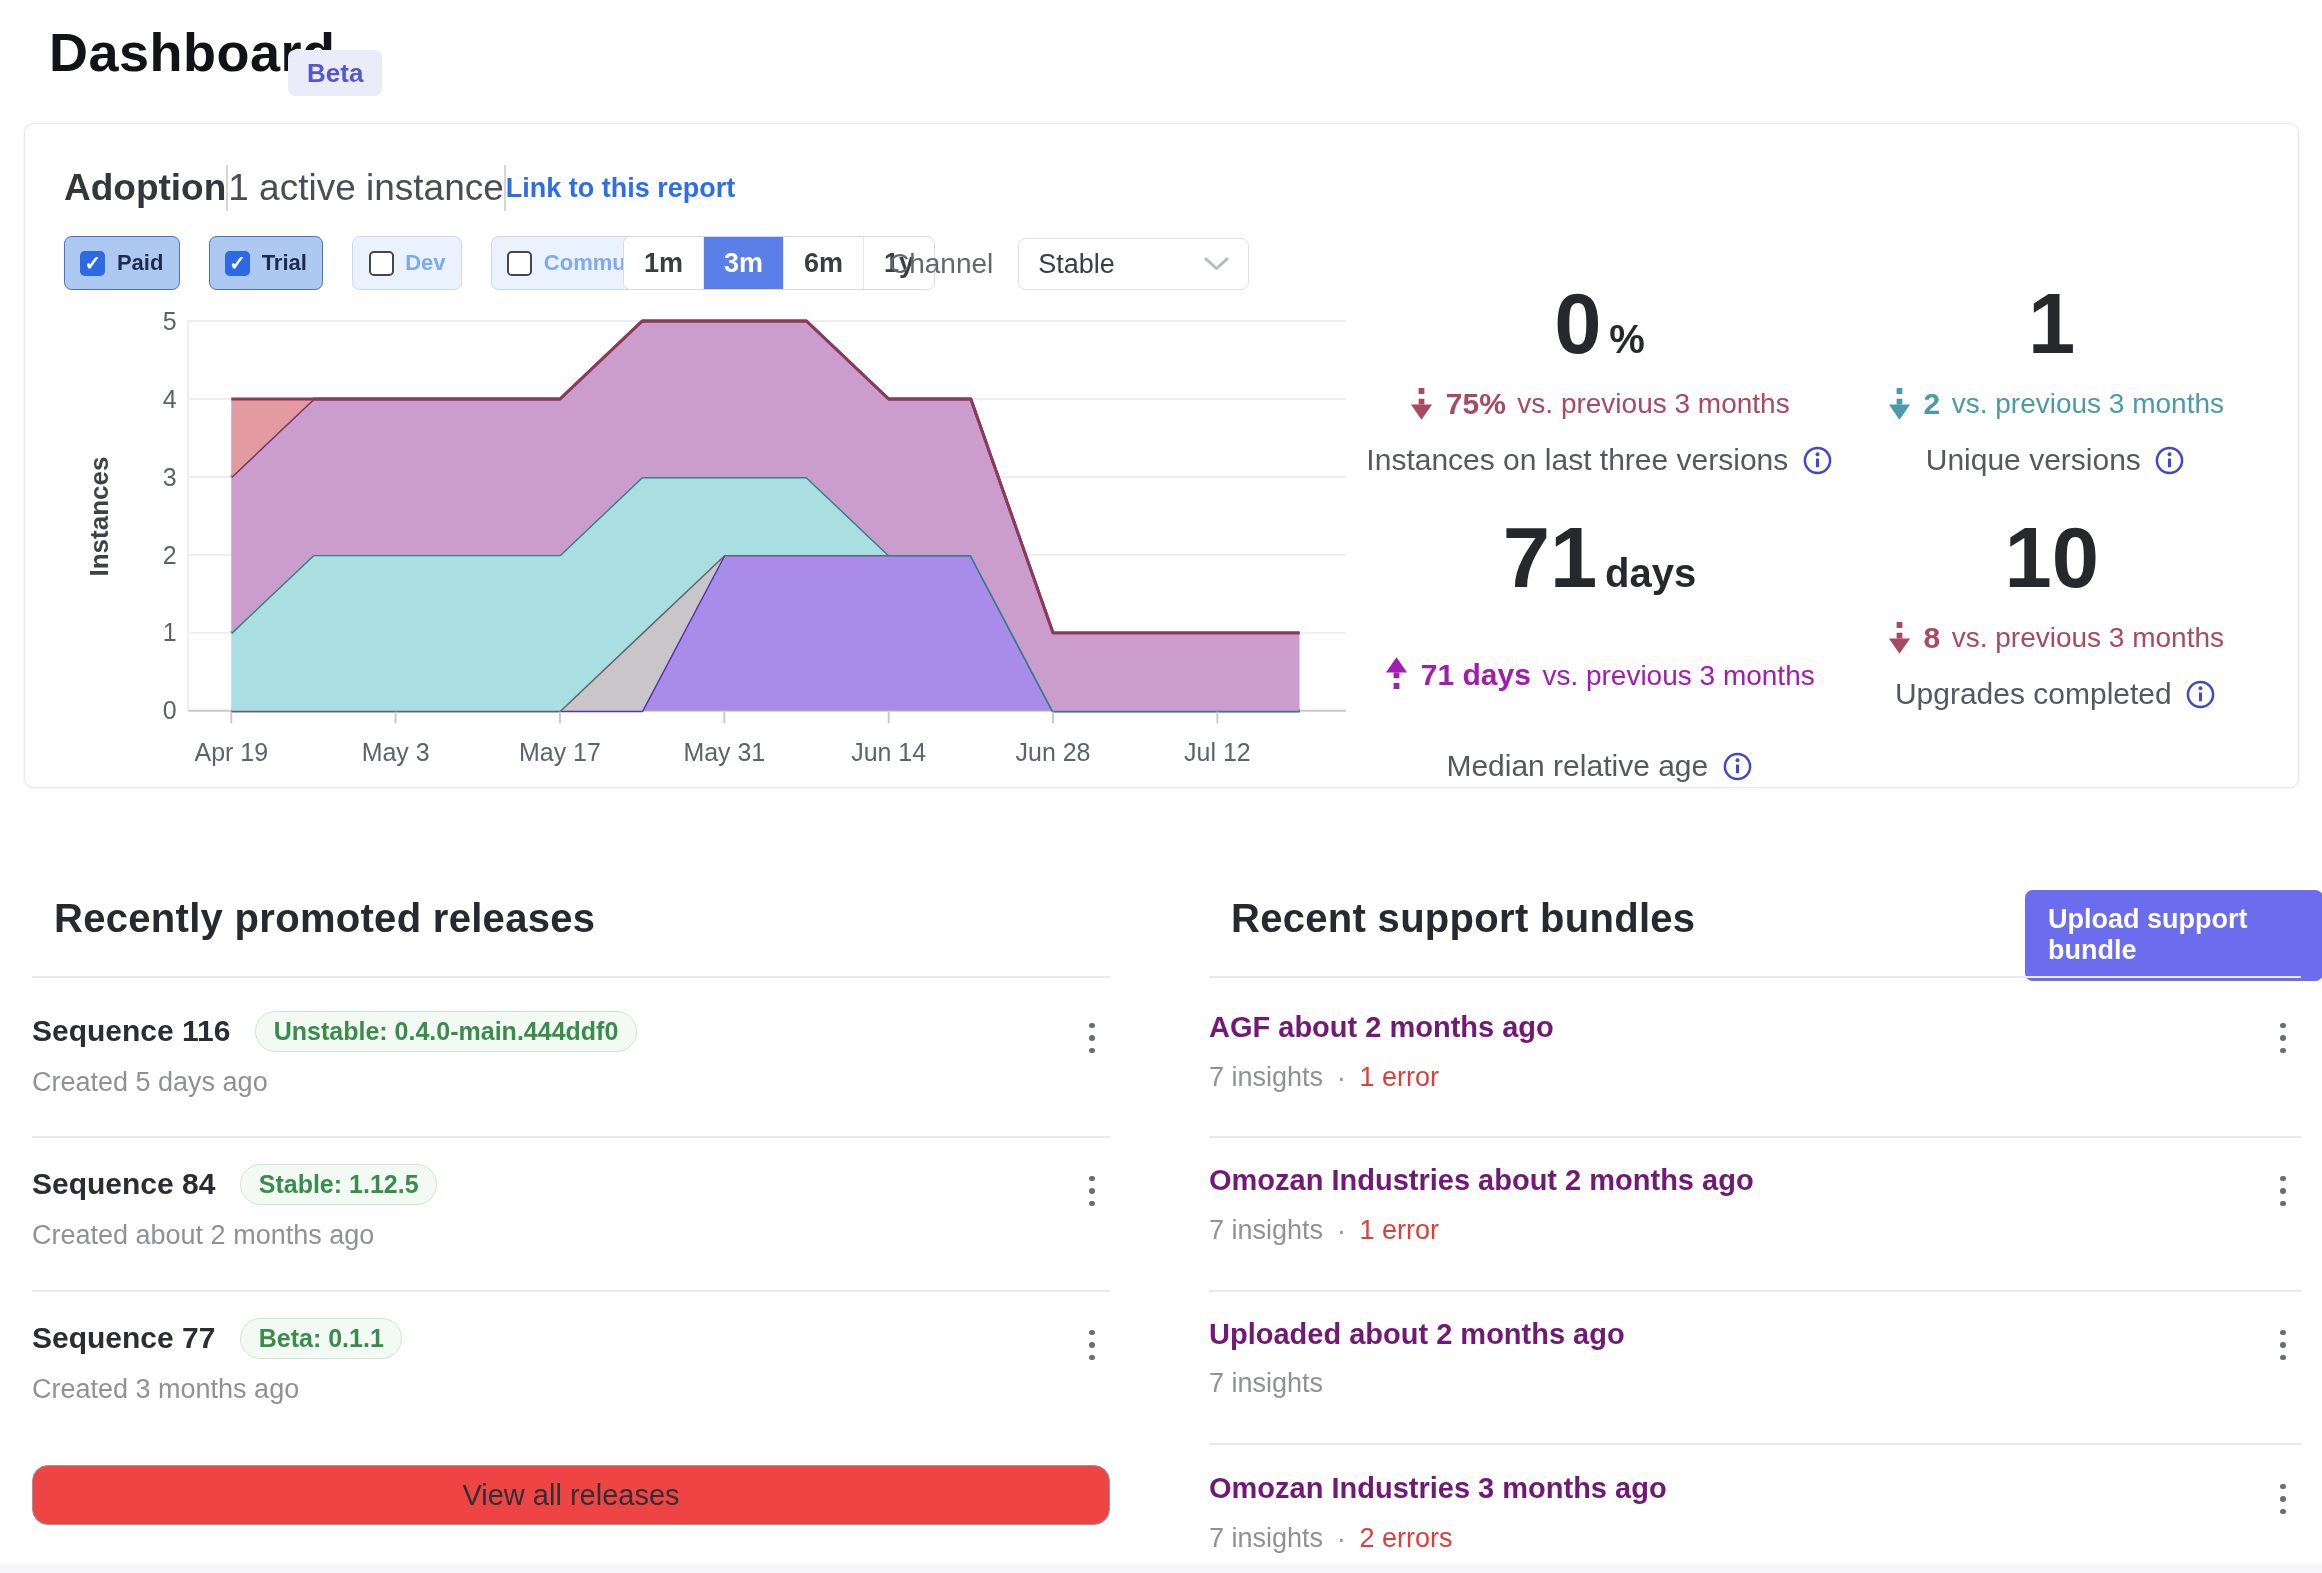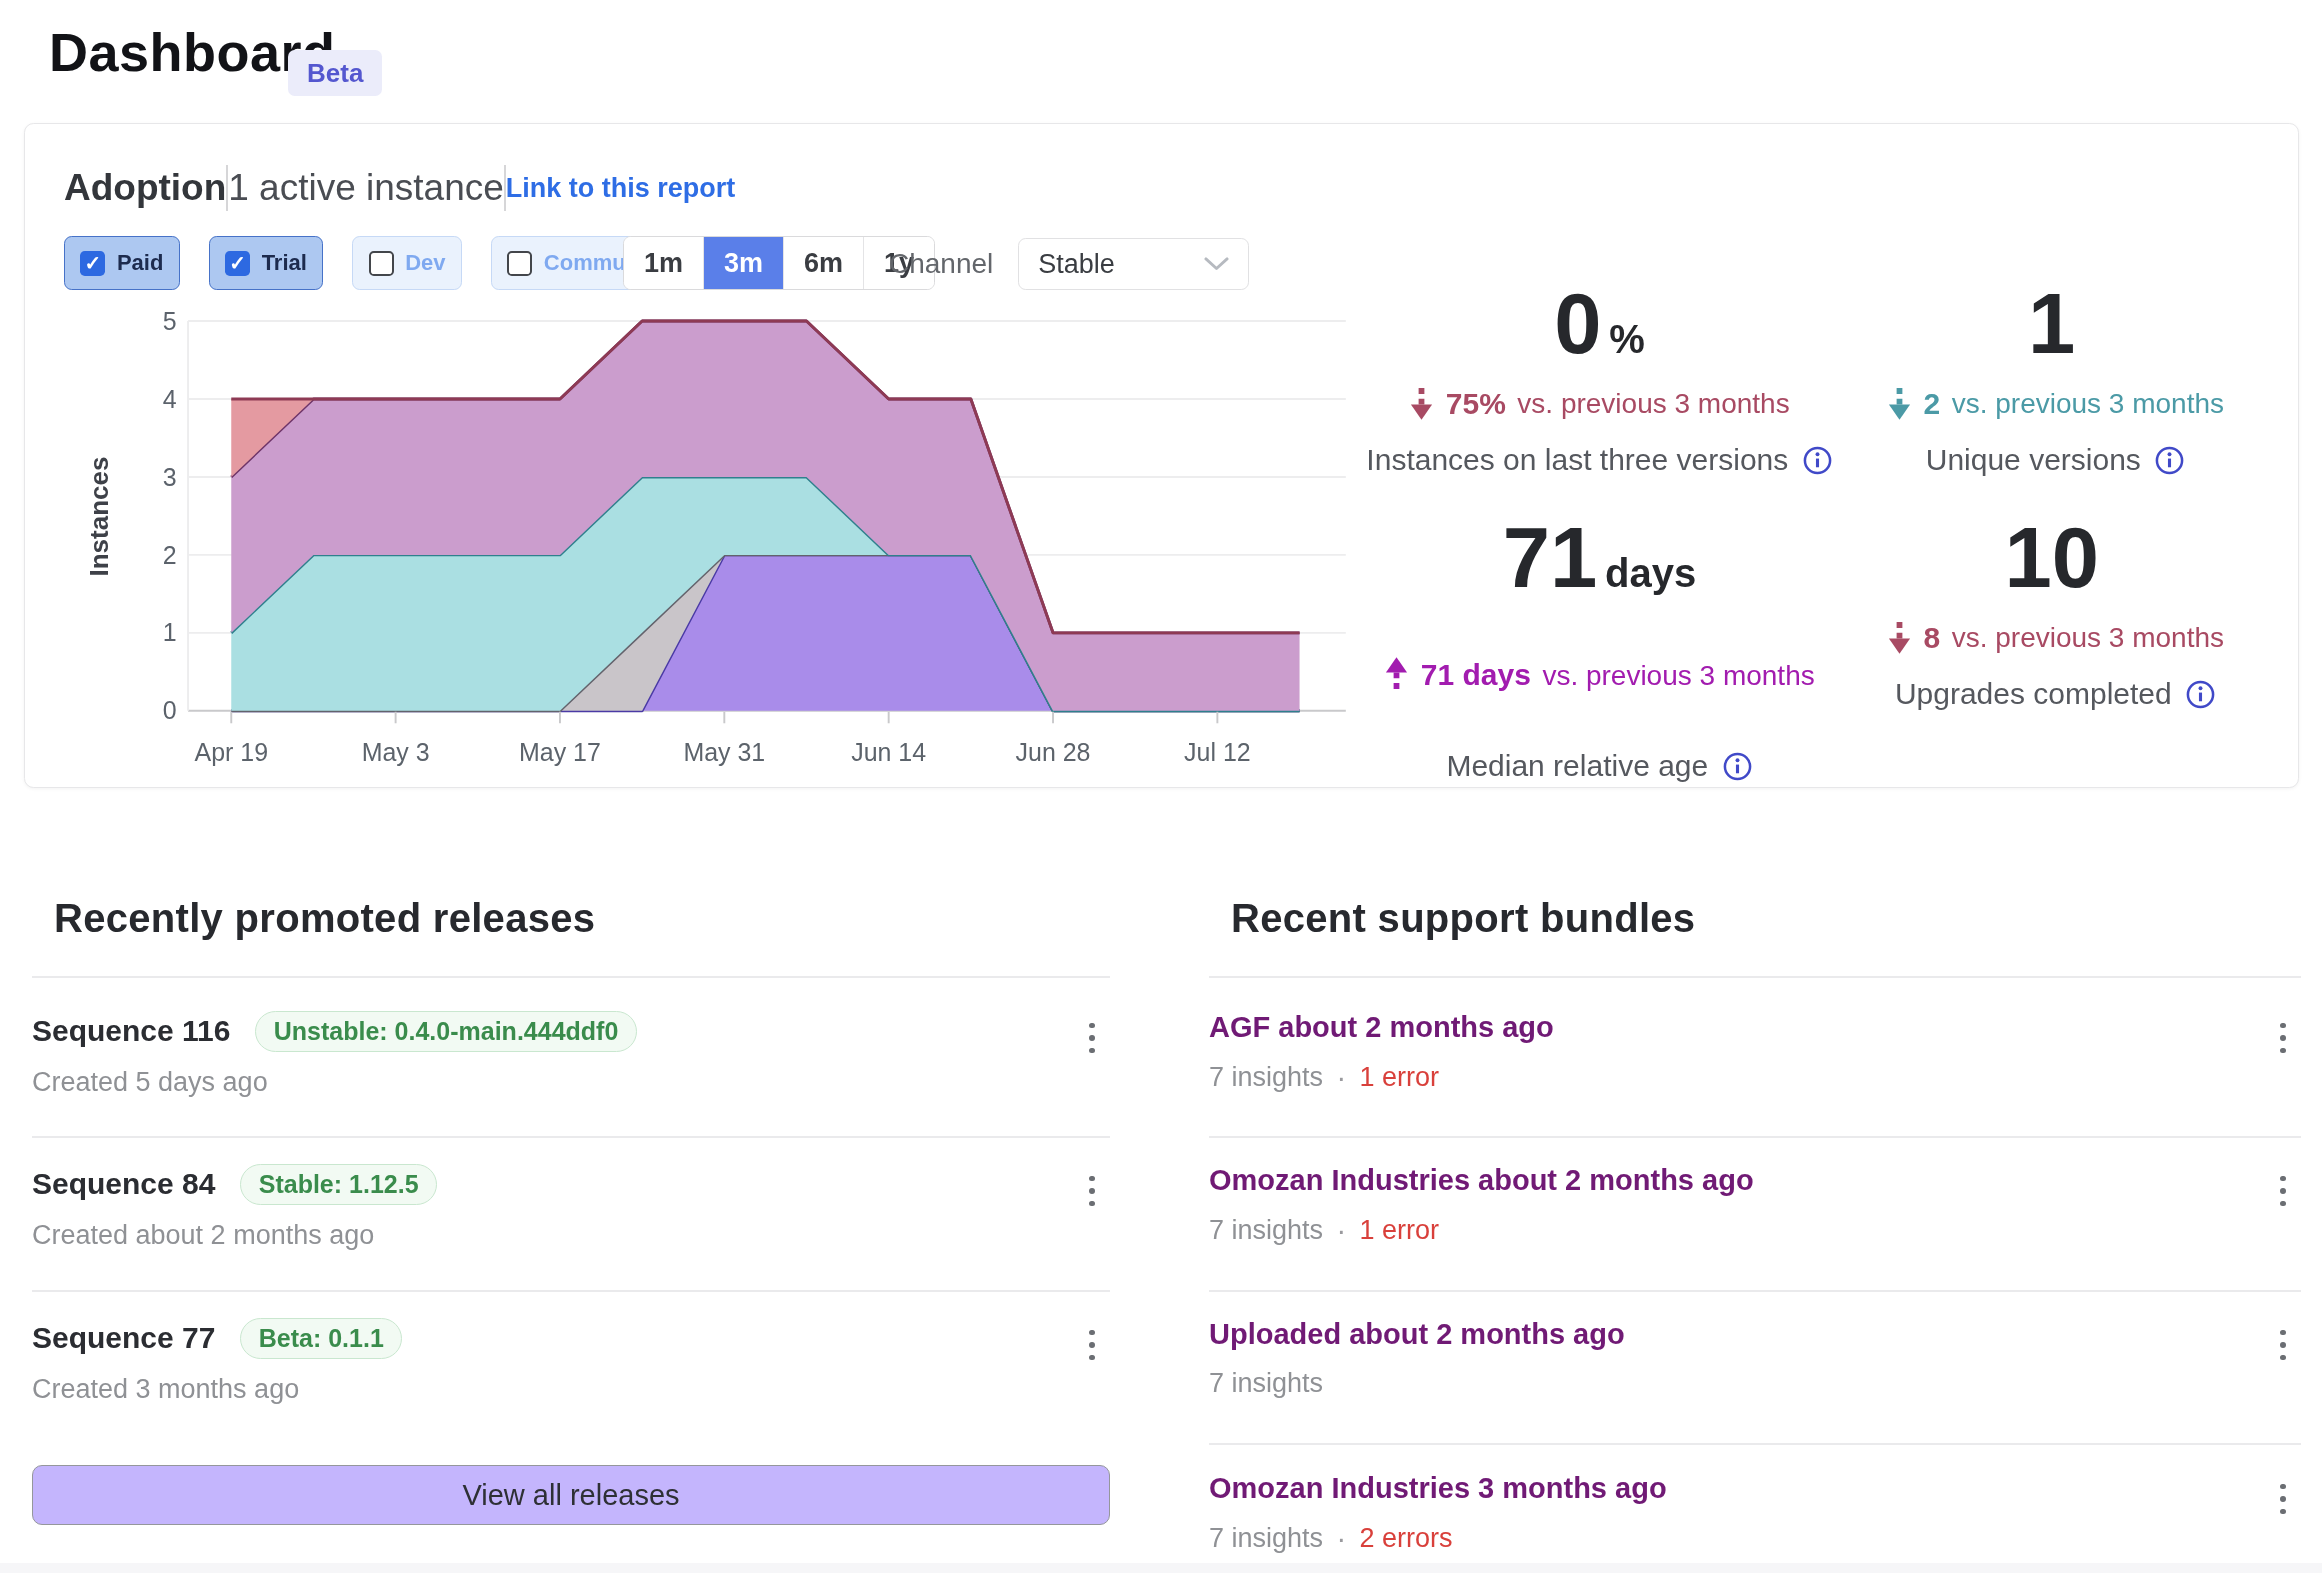--- a/index.html
+++ b/index.html
@@ -71,23 +71,23 @@
   .rel-title{font-size:30px;font-weight:700;color:#2b2d32;}
   .badge-green{font-size:25px;font-weight:600;color:#3a8c4c;background:#f2faf3;border:1.9px solid #c9e7cf;
                border-radius:23px;padding:4.8px 17.3px;}
   .created{margin-top:15.4px;font-size:27px;color:#8f9195;}
   .bundle-title{font-size:29px;font-weight:600;color:#701a75;}
   .meta{margin-top:17.3px;display:flex;align-items:center;gap:13.4px;font-size:27px;color:#8f9195;}
   .meta .dot{color:#9a9a9e;font-size:29px;}
   .meta .err{color:#d9403b;}
   .kebab{display:flex;flex-direction:column;gap:6.7px;align-items:center;cursor:pointer;padding:5.8px;}
   .kebab span{width:5.8px;height:5.8px;border-radius:50%;background:#6b6e73;}
-  #view-all-btn{left:32px;top:1465px;width:1078px;height:60px;border:1.9px solid #95979b;border-radius:10px;
+  #view-all-btn{left:32px;top:1465px;width:1078px;height:60px;border:1.9px solid #95979b;border-radius:16px;
                 display:flex;align-items:center;justify-content:center;font-size:29px;color:#2e3035;
-                background:#c4b5fd;cursor:pointer;box-sizing:border-box;}
+                background:#ef4444;cursor:pointer;box-sizing:border-box;}
   #bottom-strip{left:0;top:1563px;width:2323px;height:10.6px;background:#f6f6f8;}
 </style>
 </head>
 <body>
 
 <div id="page">
 
   <div class="abs" id="page-title">Dashboard</div>
   <div class="abs" id="beta-badge">Beta</div>
 
@@ -265,20 +265,21 @@
       <svg class="info-icon" width="31" height="31" viewBox="0 0 32 32">
         <circle cx="16" cy="16" r="13" fill="none" stroke="#4049c8" stroke-width="2.6"></circle>
         <line x1="16" y1="14" x2="16" y2="23" stroke="#4049c8" stroke-width="3.2"></line>
         <circle cx="16" cy="9.5" r="2" fill="#4049c8"></circle>
       </svg>
     </div>
   </div>
 
   <div class="abs section-heading" style="left:32px;top:896px;">Recently promoted releases</div>
   <div class="abs section-heading" style="left:1209px;top:896px;">Recent support bundles</div>
+  <div class="abs" id="upload-btn">Upload support bundle</div>
 
   <div class="abs divider" style="left:32px;top:976px;width:1078px;"></div>
   <div class="abs divider" style="left:1209px;top:976px;width:1092px;"></div>
   <div class="abs divider" style="left:32px;top:1136px;width:1078px;"></div>
   <div class="abs divider" style="left:1209px;top:1136px;width:1092px;"></div>
   <div class="abs divider" style="left:32px;top:1290px;width:1078px;"></div>
   <div class="abs divider" style="left:1209px;top:1290px;width:1092px;"></div>
   <div class="abs divider" style="left:1209px;top:1443px;width:1092px;"></div>
 
   <div class="abs" style="left:32px;top:1011px;width:1078px;">

